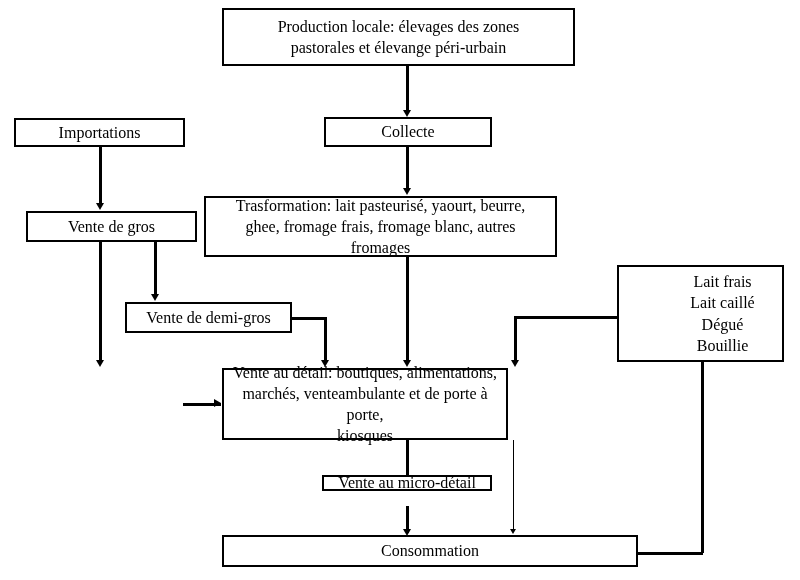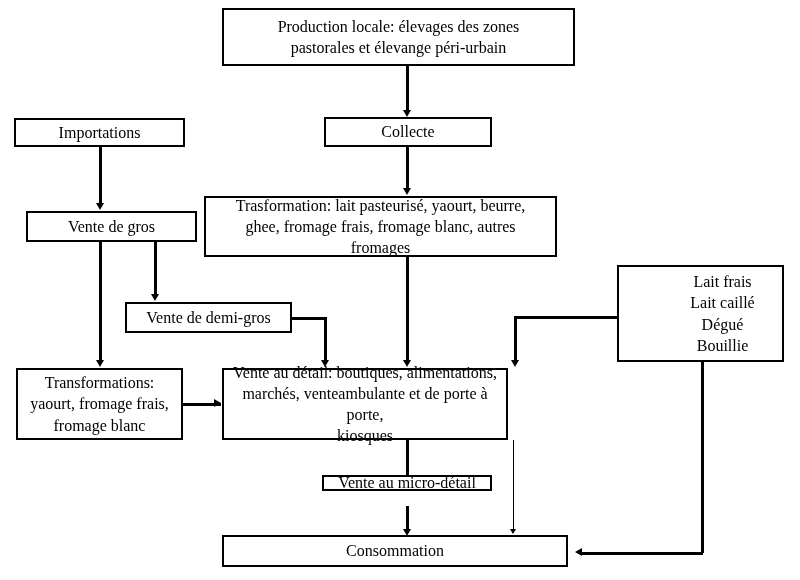--- a/index.html
+++ b/index.html
@@ -150,33 +150,28 @@
     <span class="label">Vente de demi-gros</span>
   </div>
 
   <div class="node" style="left:617px; top:265px; width:167px; height:97px;padding-left:44px;">
     <span class="label">Lait frais
 Lait caillé
 Dégué
 Bouillie</span>
   </div>
 
-  <div class="node" style="left:16px; top:368px; width:167px; height:72px;">
-    <span class="label">Transformations:
-yaourt, fromage frais,
-fromage blanc</span>
-  </div>
 
   <div class="node" style="left:222px; top:368px; width:286px; height:72px;">
     <span class="label">Vente au détail: boutiques, alimentations,
 marchés, venteambulante et de porte à porte,
 kiosques</span>
   </div>
 
   <div class="node" style="left:322px; top:475px; width:170px; height:16px;">
     <span class="label">Vente au micro-détail</span>
   </div>
 
-  <div class="node" style="left:222px; top:535px; width:346px; height:32px;justify-content:center;">
+  <div class="node" style="left:222px; top:535px; width:416px; height:32px;justify-content:center;">
     <span class="label">Consommation</span>
   </div>
 
 </div>
 
 </body></html>

